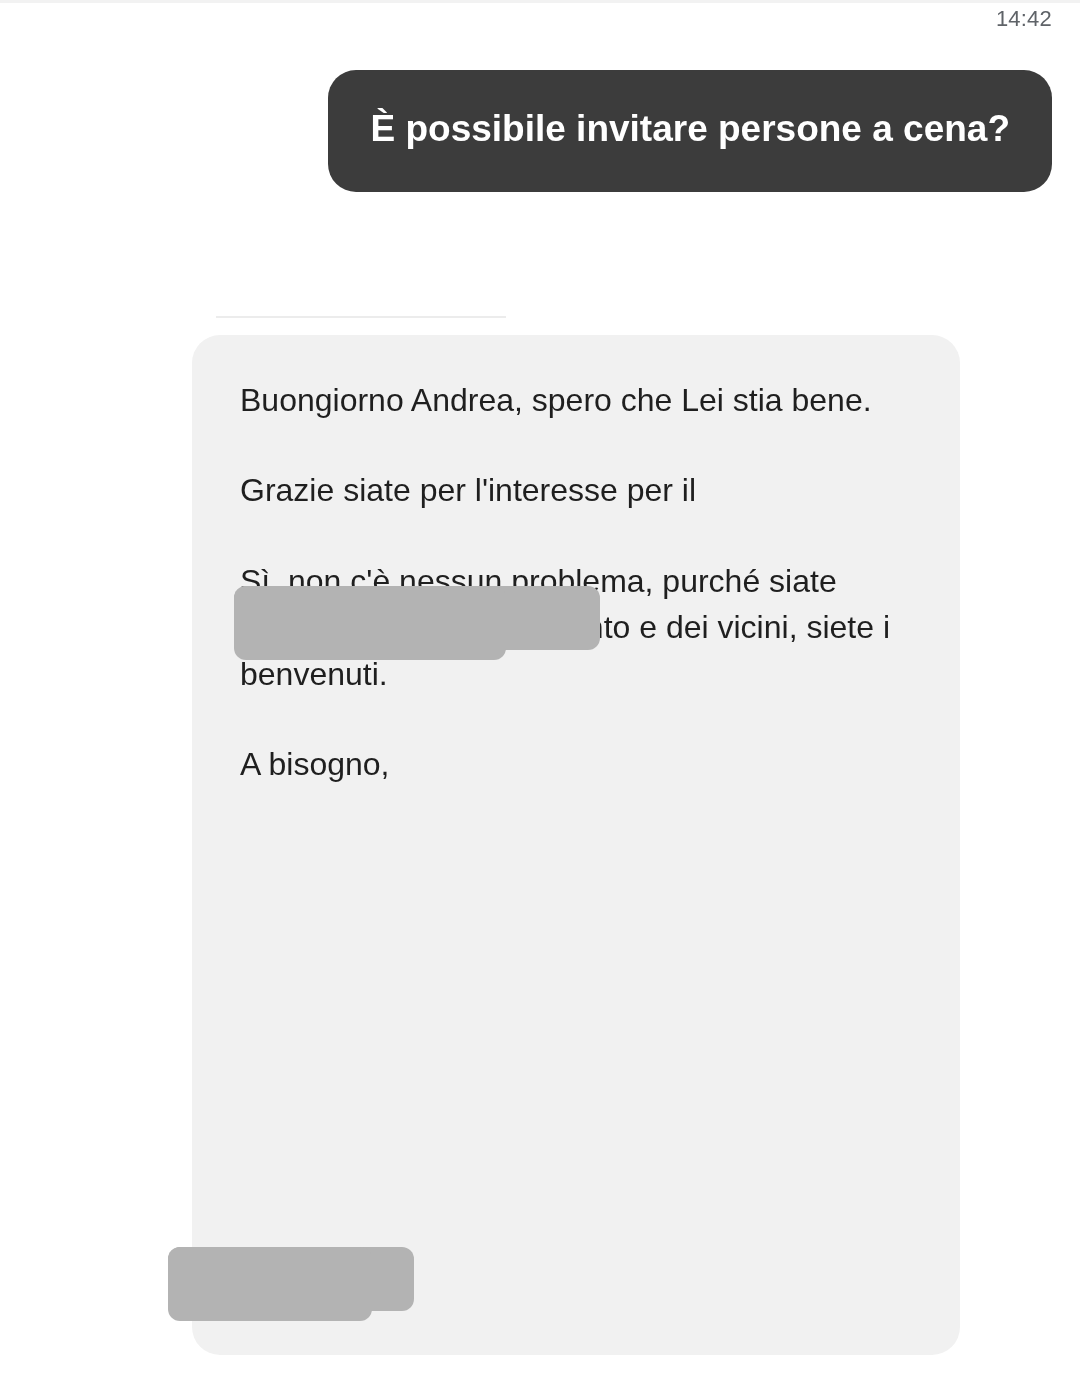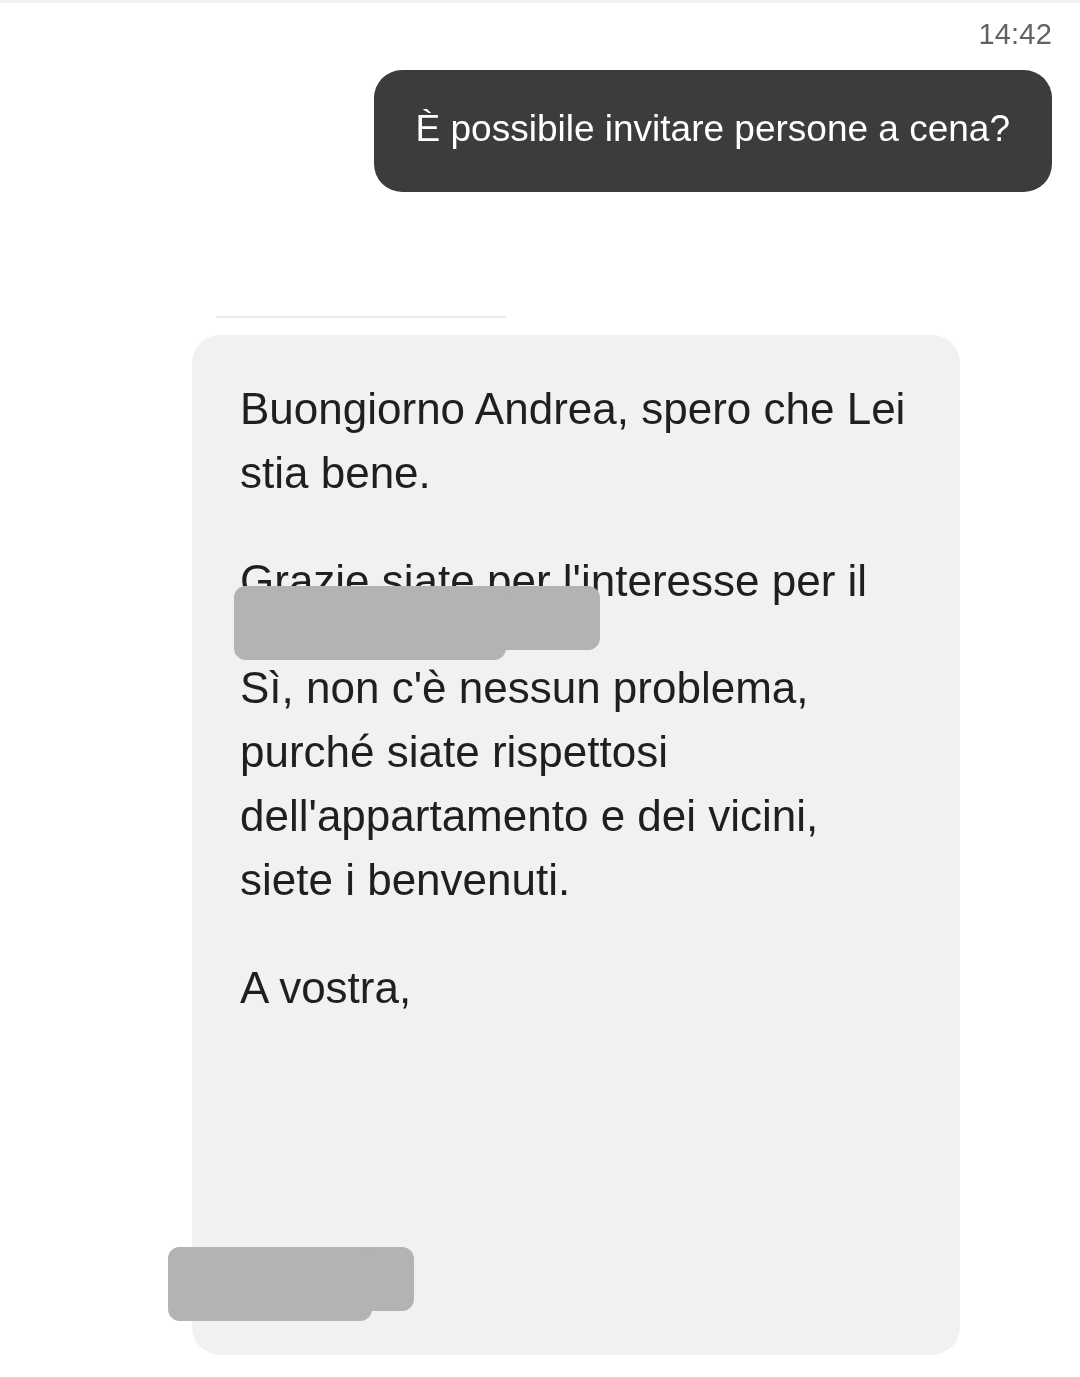--- a/index.html
+++ b/index.html
@@ -28,61 +28,61 @@
     position: absolute;
     top: 0;
     left: 0;
     width: 1080px;
     height: 3px;
     background: #f2f2f2;
   }
 
   .timestamp {
     position: absolute;
-    top: 18px;
+    top: 6px;
     right: 28px;
-    font-size: 29px;
+    font-size: 22px;
     color: #5f6368;
     letter-spacing: 0.2px;
   }
 
   
   .bubble-out {
     position: absolute;
     top: 70px;
     right: 28px;
     max-width: 760px;
     background: #3c3c3c;
     color: #ffffff;
     border-radius: 28px;
     padding: 34px 42px 38px 42px;
     box-sizing: border-box;
   }
   .bubble-out .text {
     font-size: 37px;
     line-height: 1.34;
-    font-weight: 400;
+    font-weight: 700;
     white-space: pre-wrap;
   }
 
   
   .bubble-in {
     position: absolute;
     top: 335px;
     left: 192px;
     width: 768px;
     background: #f1f1f1;
     color: #1f1f1f;
     border-radius: 28px;
     padding: 42px 48px 60px 48px;
     box-sizing: border-box;
     min-height: 1020px;
   }
   .bubble-in .para {
-    font-size: 44px;
+    font-size: 32px;
     line-height: 1.45;
     margin: 0 0 44px 0;
     white-space: pre-wrap;
   }
   .bubble-in .para:last-of-type {
     margin-bottom: 0;
   }
 
   
   .bubble-in-notch {
@@ -127,21 +127,21 @@
   <div class="bubble-out">
     <div class="text">È possibile invitare persone a cena?</div>
   </div>
 
   <div class="bubble-in-notch"></div>
 
   <div class="bubble-in">
     <p class="para">Buongiorno Andrea, spero che Lei stia bene.</p>
     <p class="para">Grazie siate per l'interesse per il</p>
     <p class="para">Sì, non c'è nessun problema, purché siate rispettosi dell'appartamento e dei vicini, siete i benvenuti.</p>
-    <p class="para">A vostra,</p>
+    <p class="para">A bisogno,</p>
   </div>
 
   <div class="redaction redaction-1a"></div>
   <div class="redaction redaction-1b"></div>
 
   <div class="redaction redaction-2a"></div>
   <div class="redaction redaction-2b"></div>
 
   <div class="bottom-strip"></div>
 </div>

